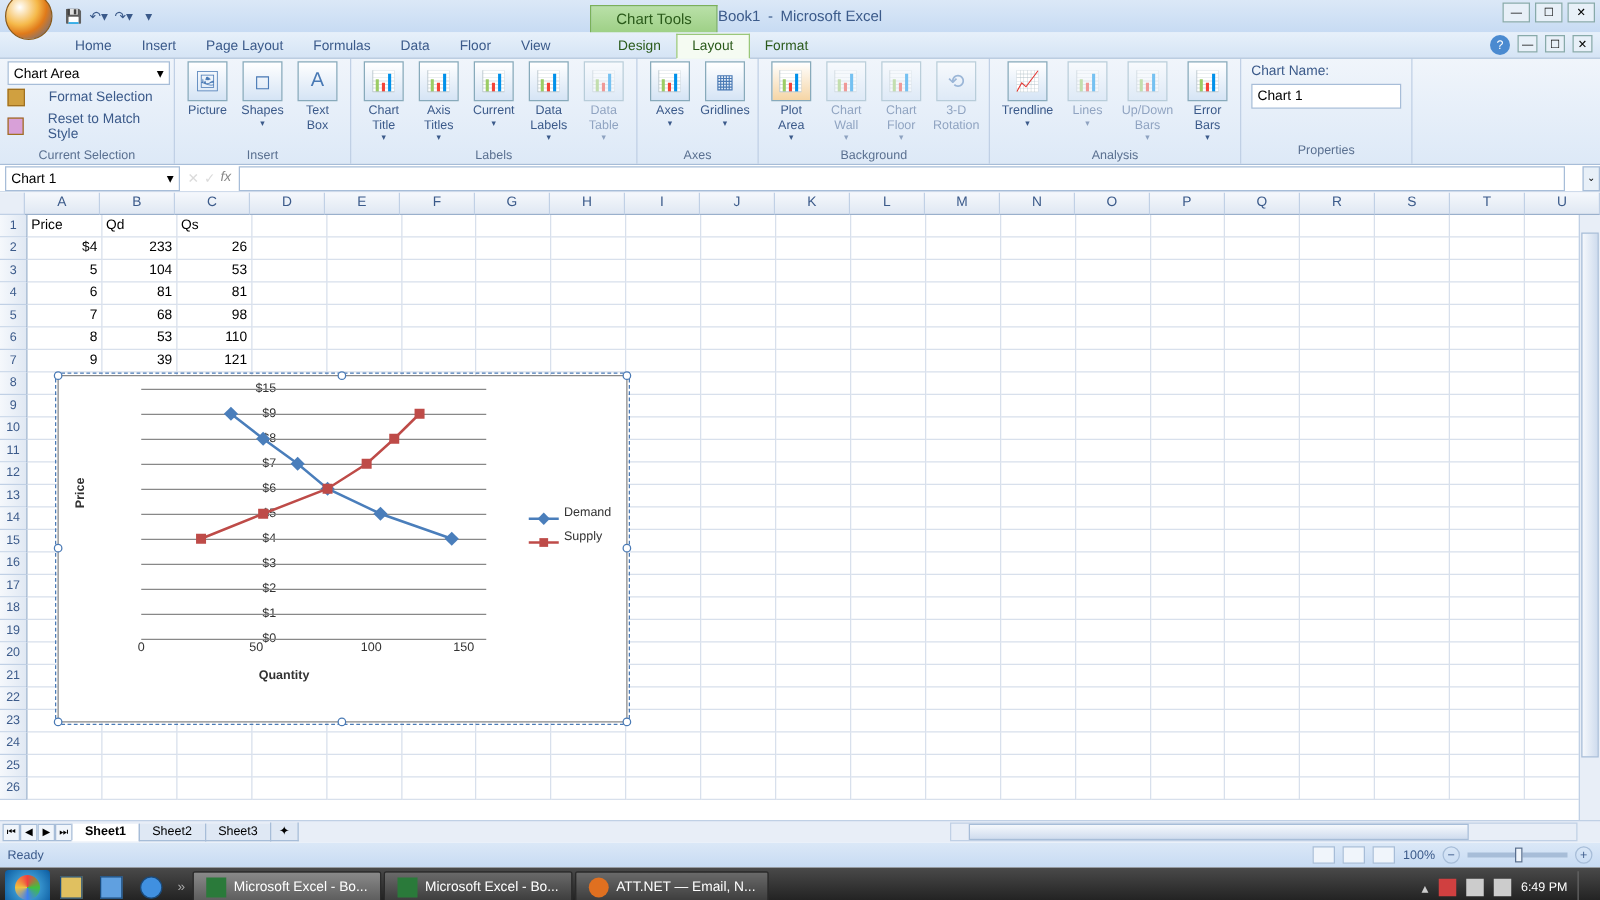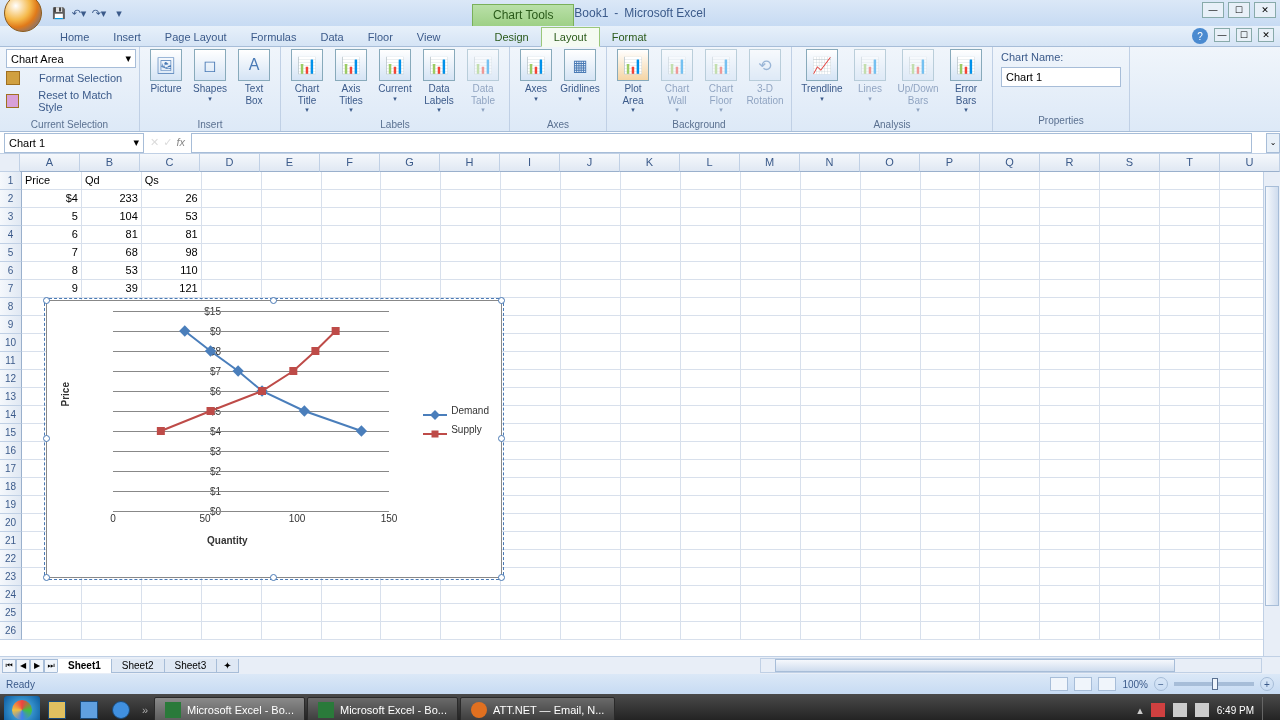--- a/index.html
+++ b/index.html
@@ -1025,21 +1025,21 @@
           <rect x="145.04000000000002" y="76" width="8" height="8" fill="#be4b48"></rect>
           <rect x="176.32" y="56" width="8" height="8" fill="#be4b48"></rect>
           <rect x="198.39999999999998" y="36" width="8" height="8" fill="#be4b48"></rect>
           <rect x="218.64" y="16" width="8" height="8" fill="#be4b48"></rect>
         </svg>
     </div>
     <div id="xticks">
         <div class="x-tick" style="left: 66px;">0</div>
         <div class="x-tick" style="left: 158px;">50</div>
         <div class="x-tick" style="left: 250px;">100</div>
-        <div class="x-tick" style="left: 342px;">150</div>
+        <div class="x-tick" style="left: 324px;">150</div>
       </div>
     <div class="x-axis-title">Quantity</div>
     <div class="legend">
       <div class="legend-item">
         <div class="legend-line" style="background:#4a7ebb">
             <div class="legend-marker marker-d"></div>
           </div>
         <span>Demand</span>
       </div>
       <div class="legend-item">

